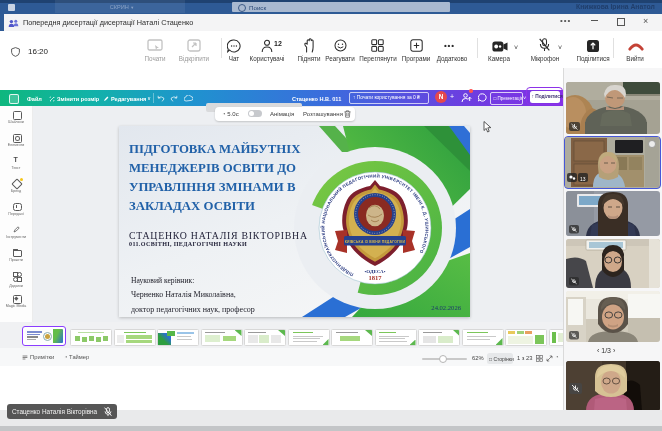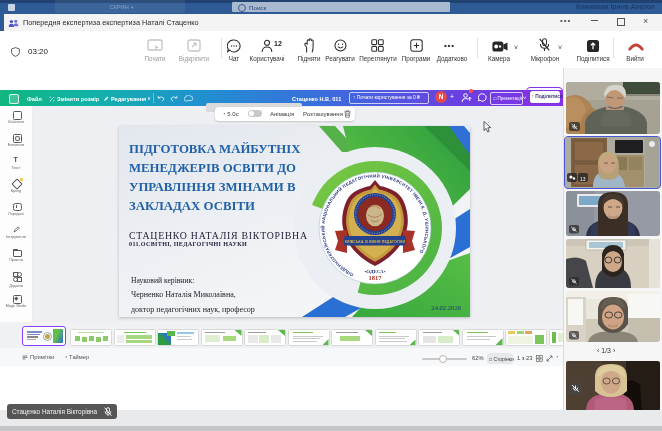--- a/index.html
+++ b/index.html
@@ -19,31 +19,31 @@
 <div class="abs" style="left:576px;top:3px;width:86px;color:#203e6b;font-size:6.8px;font-weight:bold;white-space:nowrap;overflow:hidden;">Книжкова Ірина Анатол</div>
 
 <div class="abs" style="left:0;top:14px;width:662px;height:17px;background:#f4f4f5;border-bottom:1px solid #dddddd;"></div>
 <div class="abs" style="left:0;top:14px;width:4px;height:17px;background:#2e5a95;"></div>
 <svg class="abs" style="left:8px;top:19px;" width="11" height="9" viewBox="0 0 11 9">
  <circle cx="3.4" cy="2.6" r="1.7" fill="#5157c9"></circle>
     <path d="M0.7,8 Q0.7,4.8 3.4,4.8 Q6.1,4.8 6.1,8 Z" fill="#5157c9"></path>
  <circle cx="7.8" cy="2.2" r="1.5" fill="#6b71d8"></circle>
     <path d="M5.6,7.2 Q5.9,4.2 7.9,4.2 Q10.3,4.2 10.3,7.2 Z" fill="#6b71d8"></path>
 </svg>
-<div class="abs" style="left:23px;top:18px;font-size:7.3px;color:#2d2d2d;">Попередня експертиза експертиза Наталі Стаценко</div>
+<div class="abs" style="left:23px;top:18px;font-size:7.3px;color:#2d2d2d;">Попередня дисертації дисертації Наталі Стаценко</div>
 <div class="abs" style="left:560px;top:16px;font-size:8px;color:#555;letter-spacing:1px;">•••</div>
 <div class="abs" style="left:591px;top:20px;width:7px;height:1px;background:#555;"></div>
 <div class="abs" style="left:617px;top:18px;width:6px;height:6px;border:1px solid #555;"></div>
 <div class="abs" style="left:643px;top:16px;font-size:9px;color:#555;">×</div>
 
 <div class="abs" id="toolbar" style="left:0;top:31px;width:662px;height:37px;background:#ffffff;border-bottom:1px solid #e4e4e4;"></div>
 <svg class="abs" style="left:11px;top:47px;" width="9" height="10" viewBox="0 0 9 10">
     <path d="M4.5,0.6 L8.4,2 L8.4,5.4 Q8.4,8.2 4.5,9.4 Q0.6,8.2 0.6,5.4 L0.6,2 Z" fill="none" stroke="#555" stroke-width="0.95"></path>
   </svg>
-<div class="abs" style="left:28px;top:47px;font-size:8px;color:#222;">03:20</div>
+<div class="abs" style="left:28px;top:47px;font-size:8px;color:#222;">16:20</div>
 
 <svg class="abs" style="left:147px;top:39px;" width="16" height="13" viewBox="0 0 16 13">
     <rect x="1" y="1" width="14" height="10" rx="1.5" fill="none" stroke="#c2c2c2" stroke-width="1.3"></rect>
     <path d="M8,6 l4,3 -2,0 -1,2 z" fill="#c2c2c2"></path>
   </svg>
 <div class="lbl" style="left:155px;top:55px;color:#9a9a9a;">Почати</div>
 <svg class="abs" style="left:187px;top:39px;" width="14" height="13" viewBox="0 0 14 13">
     <rect x="1" y="1" width="12" height="11" rx="2" fill="none" stroke="#c2c2c2" stroke-width="1.3"></rect>
     <path d="M5,8 L9,4 M9,4 l-3,0 M9,4 l0,3" stroke="#c2c2c2" stroke-width="1.2" fill="none"></path>
   </svg>

